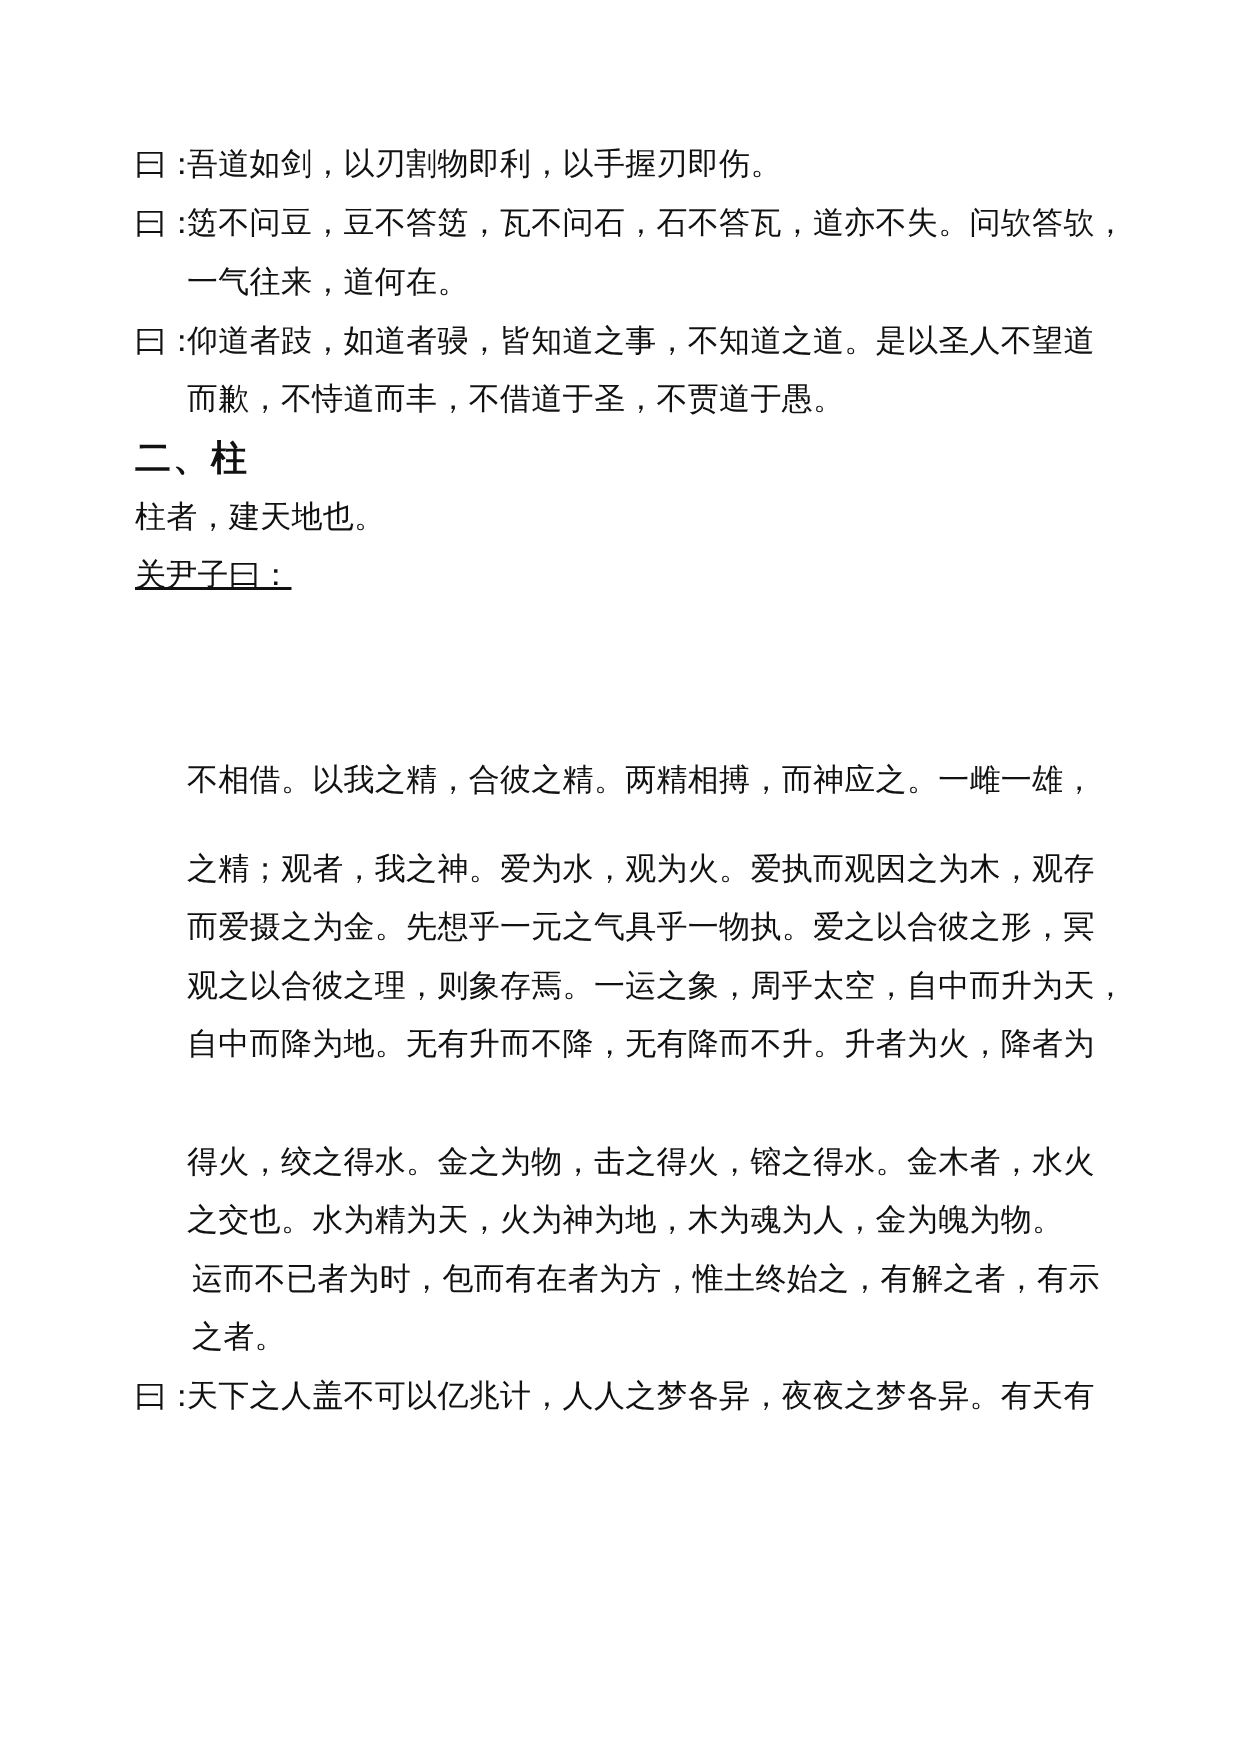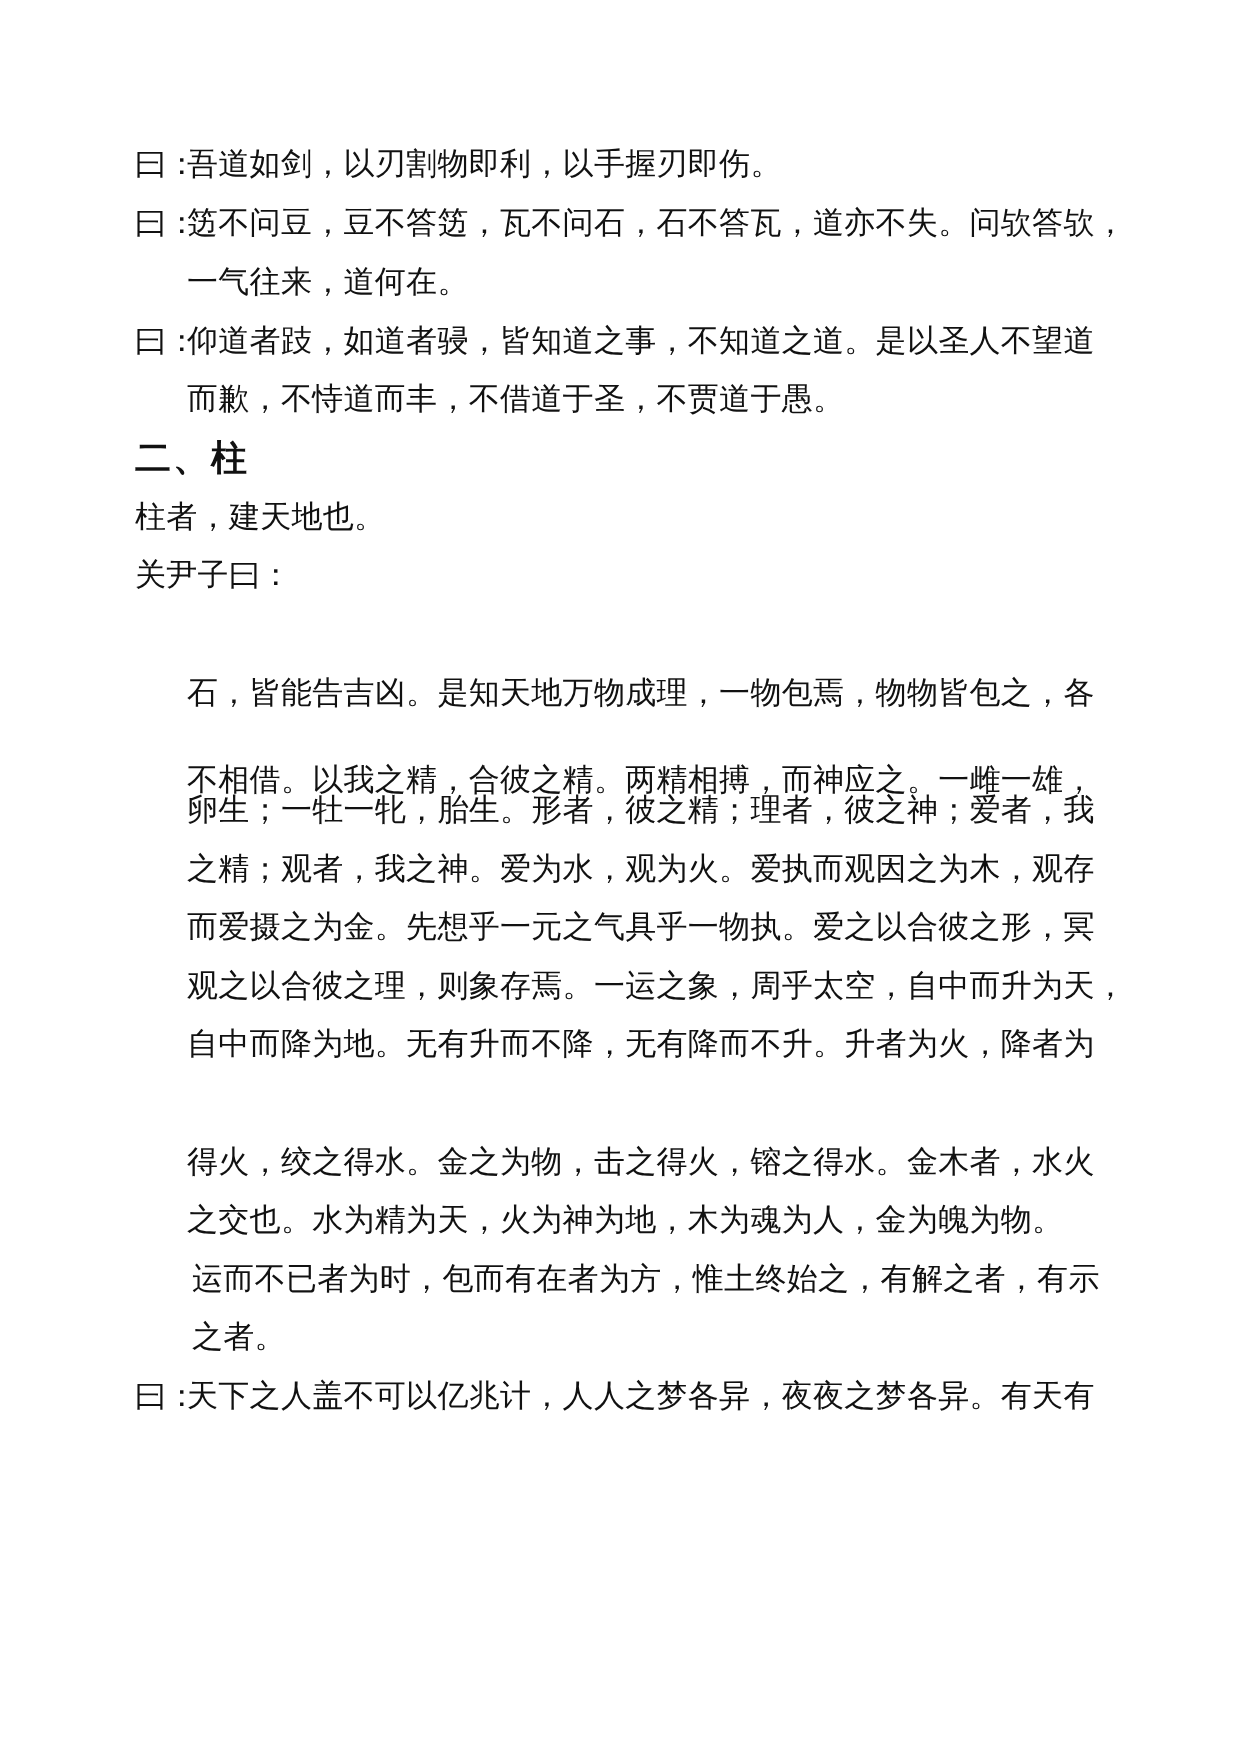--- a/index.html
+++ b/index.html
@@ -44,25 +44,23 @@
     <span class="txt-after">仰道者跂，如道者骎，皆知道之事，不知道之道。是以圣人不望道</span>
   </div>
   <div class="line" style="top:378px; left:0;">
     <span class="txt-after">而歉，不恃道而丰，不借道于圣，不贾道于愚。</span>
   </div>
 
   <div class="line heading" style="top:437px; left:135px;">二、柱</div>
 
   <div class="line" style="top:496px; left:135px;">柱者，建天地也。</div>
 
-  <div class="line" style="top:554px; left:135px;">关尹子曰：</div>
+  <div class="line" style="top:554px; left:135px;text-decoration:underline;">关尹子曰：</div>
 
-  <div class="line" style="top:672px; left:187px;">石，皆能告吉凶。是知天地万物成理，一物包焉，物物皆包之，各</div>
   <div class="line" style="top:730px; left:187px;margin-top:29px;">不相借。以我之精，合彼之精。两精相搏，而神应之。一雌一雄，</div>
-  <div class="line" style="top:789px; left:187px;">卵生；一牡一牝，胎生。形者，彼之精；理者，彼之神；爱者，我</div>
   <div class="line" style="top:906px; left:187px;">而爱摄之为金。先想乎一元之气具乎一物执。爱之以合彼之形，冥</div>
   <div class="line" style="top:848px; left:187px;">之精；观者，我之神。爱为水，观为火。爱执而观因之为木，观存</div>
   <div class="line" style="top:965px; left:187px;">观之以合彼之理，则象存焉。一运之象，周乎太空，自中而升为天，</div>
   <div class="line" style="top:1023px; left:187px;">自中而降为地。无有升而不降，无有降而不升。升者为火，降者为</div>
   <div class="line" style="top:1141px; left:187px;">得火，绞之得水。金之为物，击之得火，镕之得水。金木者，水火</div>
   <div class="line" style="top:1199px; left:187px;">之交也。水为精为天，火为神为地，木为魂为人，金为魄为物。</div>
 
   <div class="line" style="top:1258px; left:192px;">运而不已者为时，包而有在者为方，惟土终始之，有解之者，有示</div>
   <div class="line" style="top:1316px; left:192px;">之者。</div>
 

